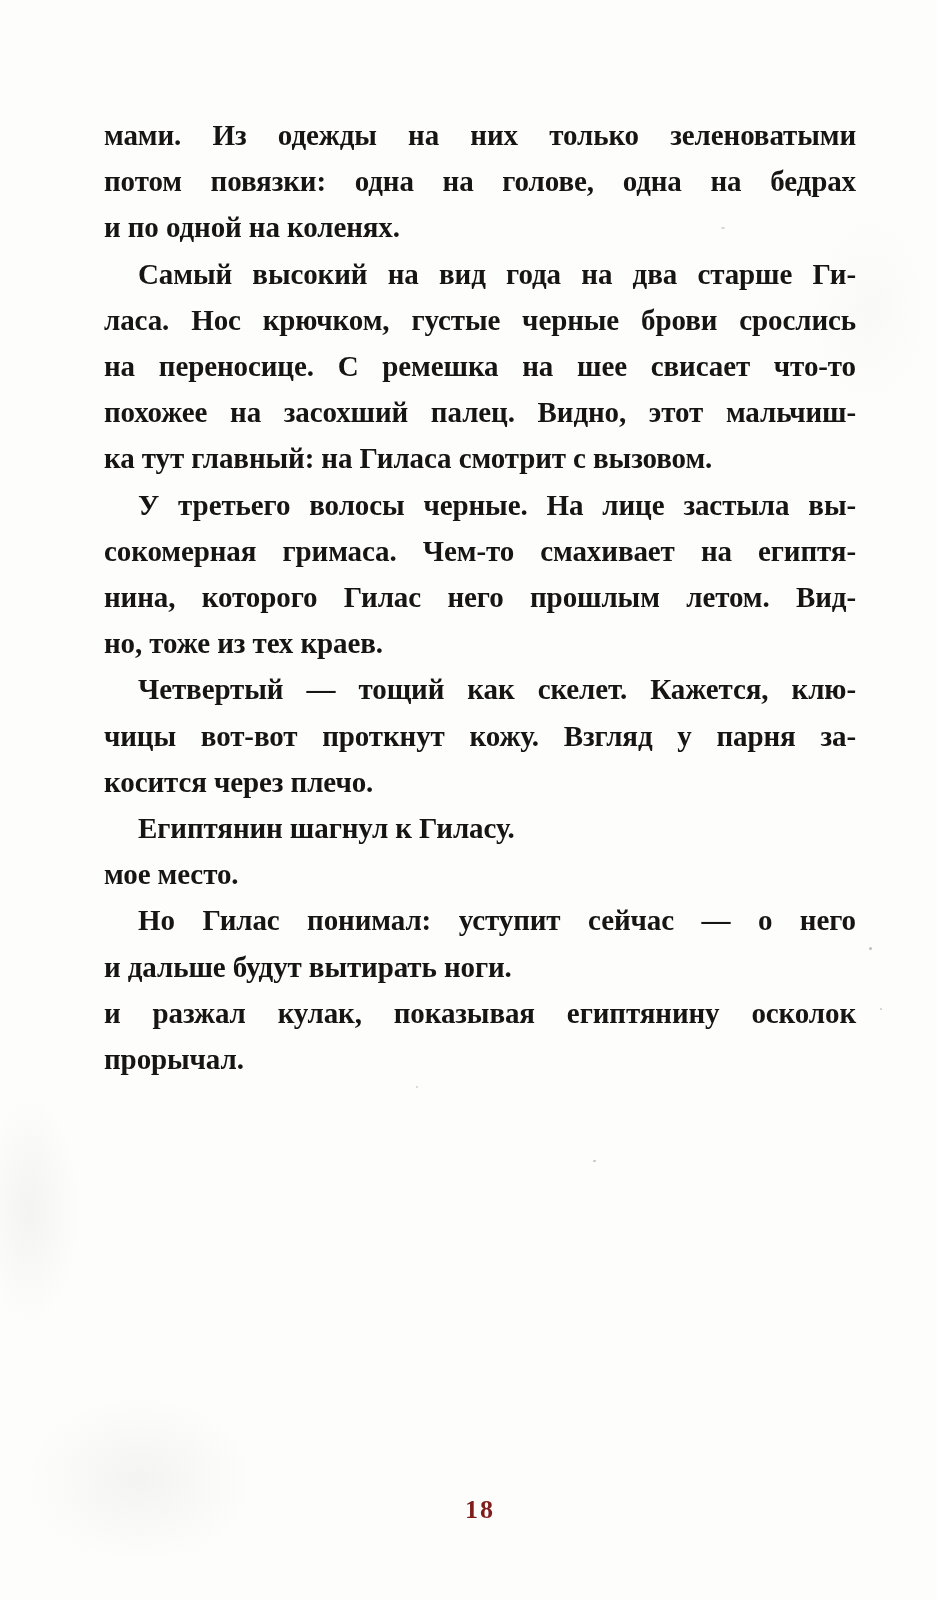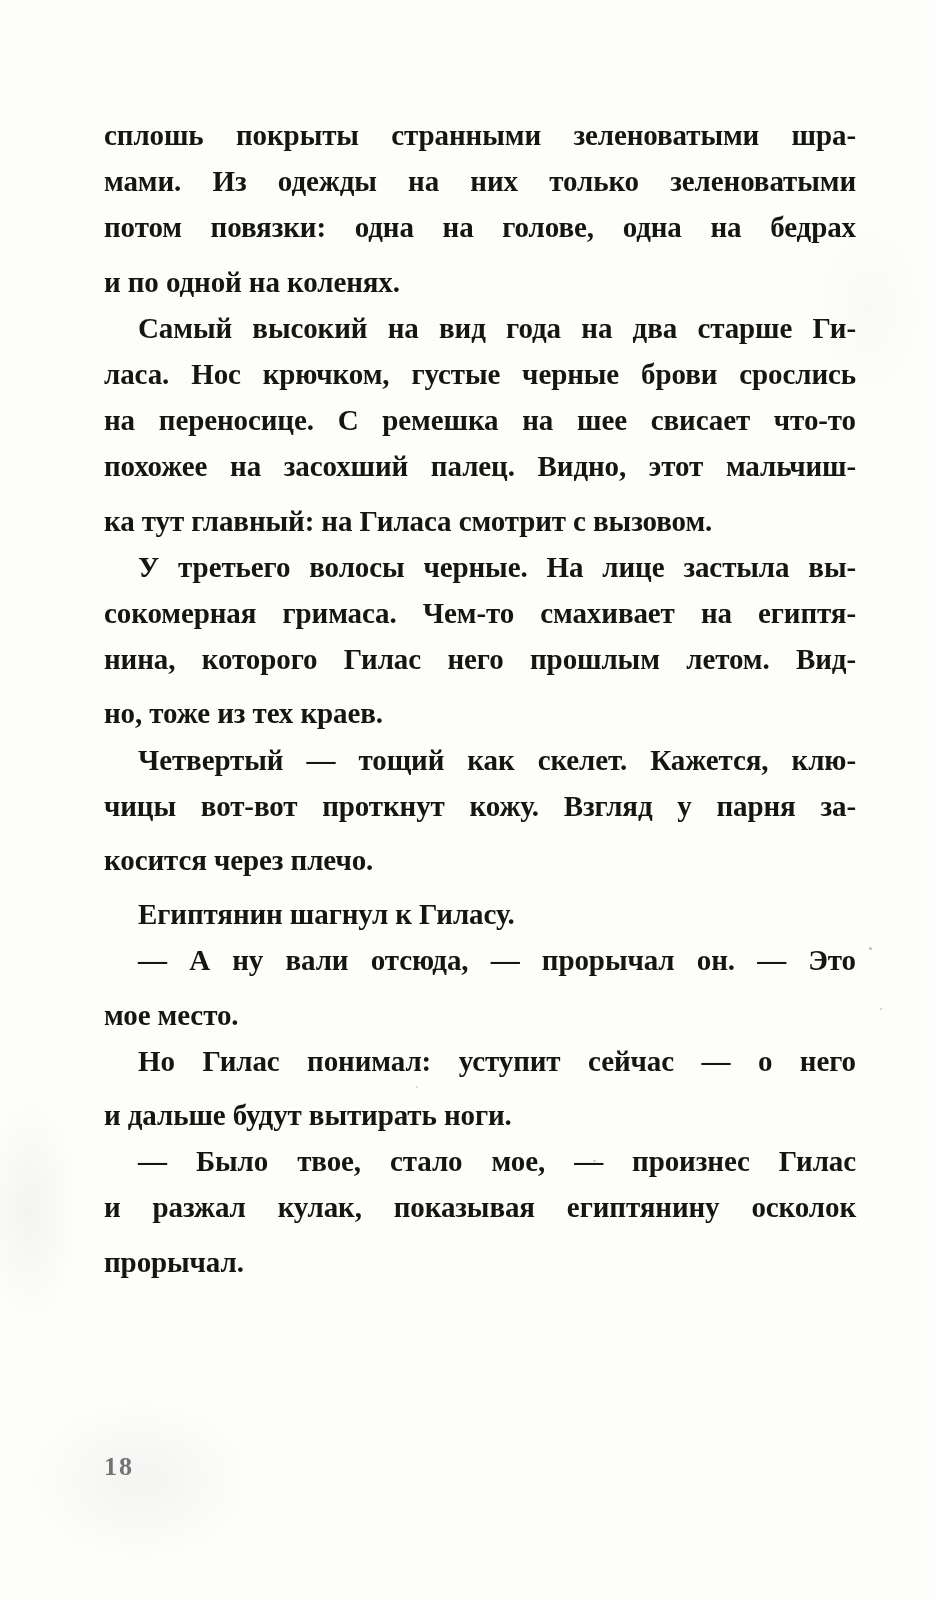--- a/index.html
+++ b/index.html
@@ -58,53 +58,52 @@
     font-weight: 700;
     line-height: 46.2px;
     letter-spacing: -0.1px;
     text-align: justify;
     text-align-last: justify;
     text-rendering: optimizeLegibility;
   }
   .line.last {
     text-align: right;
     text-align-last: left;
-    margin-top: 8px;
   }
   .line.indent { text-indent: 34px; }
 
   .page-number {
     position: absolute;
     left: 104px;
-    top: 1452px;
+    top: 1495px;
     width: 752px;
+    text-align: center;
     font-size: 26px;
     font-weight: 700;
     letter-spacing: 2px;
-    color: #737373;
+    color: #7f1d1d;
   }
 </style>
 </head>
 <body>
 
 <div class="scan-page">
 
   <div class="smudge smudge-left"></div>
   <div class="smudge smudge-bottomleft"></div>
   <div class="smudge smudge-topright"></div>
   <div class="speck speck1"></div>
   <div class="speck speck2"></div>
   <div class="speck speck3"></div>
   <div class="speck speck4"></div>
   <div class="speck speck5"></div>
 
   <div class="text-block">
 
     <div class="para">
-      <div class="line j">сплошь покрыты странными зеленоватыми шра-</div>
       <div class="line j">мами. Из одежды на них только зеленоватыми</div>
       <div class="line j">потом повязки: одна на голове, одна на бедрах</div>
       <div class="line last">и по одной на коленях.</div>
     </div>
 
     <div class="para">
       <div class="line j indent">Самый высокий на вид года на два старше Ги-</div>
       <div class="line j">ласа. Нос крючком, густые черные брови срослись</div>
       <div class="line j">на переносице. С ремешка на шее свисает что-то</div>
       <div class="line j">похожее на засохший палец. Видно, этот мальчиш-</div>
@@ -123,31 +122,29 @@
       <div class="line j indent">Четвертый — тощий как скелет. Кажется, клю-</div>
       <div class="line j">чицы вот-вот проткнут кожу. Взгляд у парня за-</div>
       <div class="line last">косится через плечо.</div>
     </div>
 
     <div class="para">
       <div class="line last indent">Египтянин шагнул к Гиласу.</div>
     </div>
 
     <div class="para">
-      <div class="line j indent">— А ну вали отсюда, — прорычал он. — Это</div>
       <div class="line last">мое место.</div>
     </div>
 
     <div class="para">
       <div class="line j indent">Но Гилас понимал: уступит сейчас — о него</div>
       <div class="line last">и дальше будут вытирать ноги.</div>
     </div>
 
     <div class="para">
-      <div class="line j indent">— Было твое, стало мое, — произнес Гилас</div>
       <div class="line j">и разжал кулак, показывая египтянину осколок</div>
       <div class="line last">прорычал.</div>
     </div>
 
   </div>
 
   <div class="page-number">18</div>
 
 </div>
 

